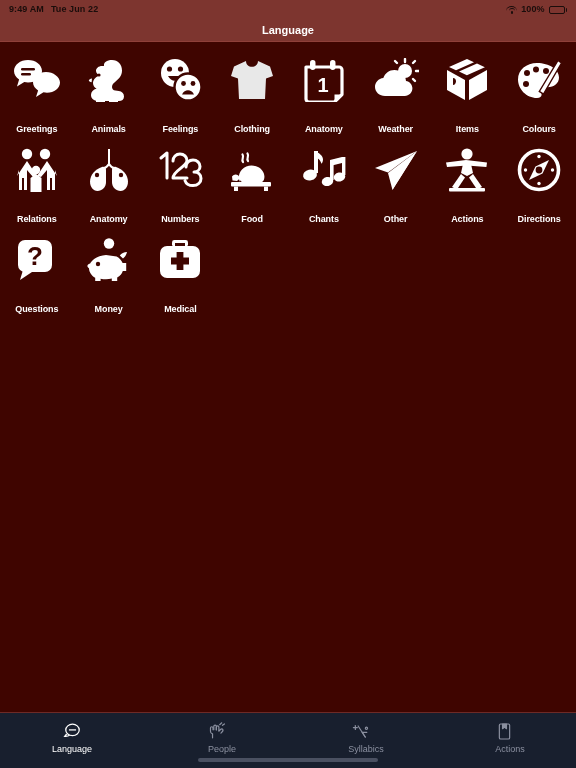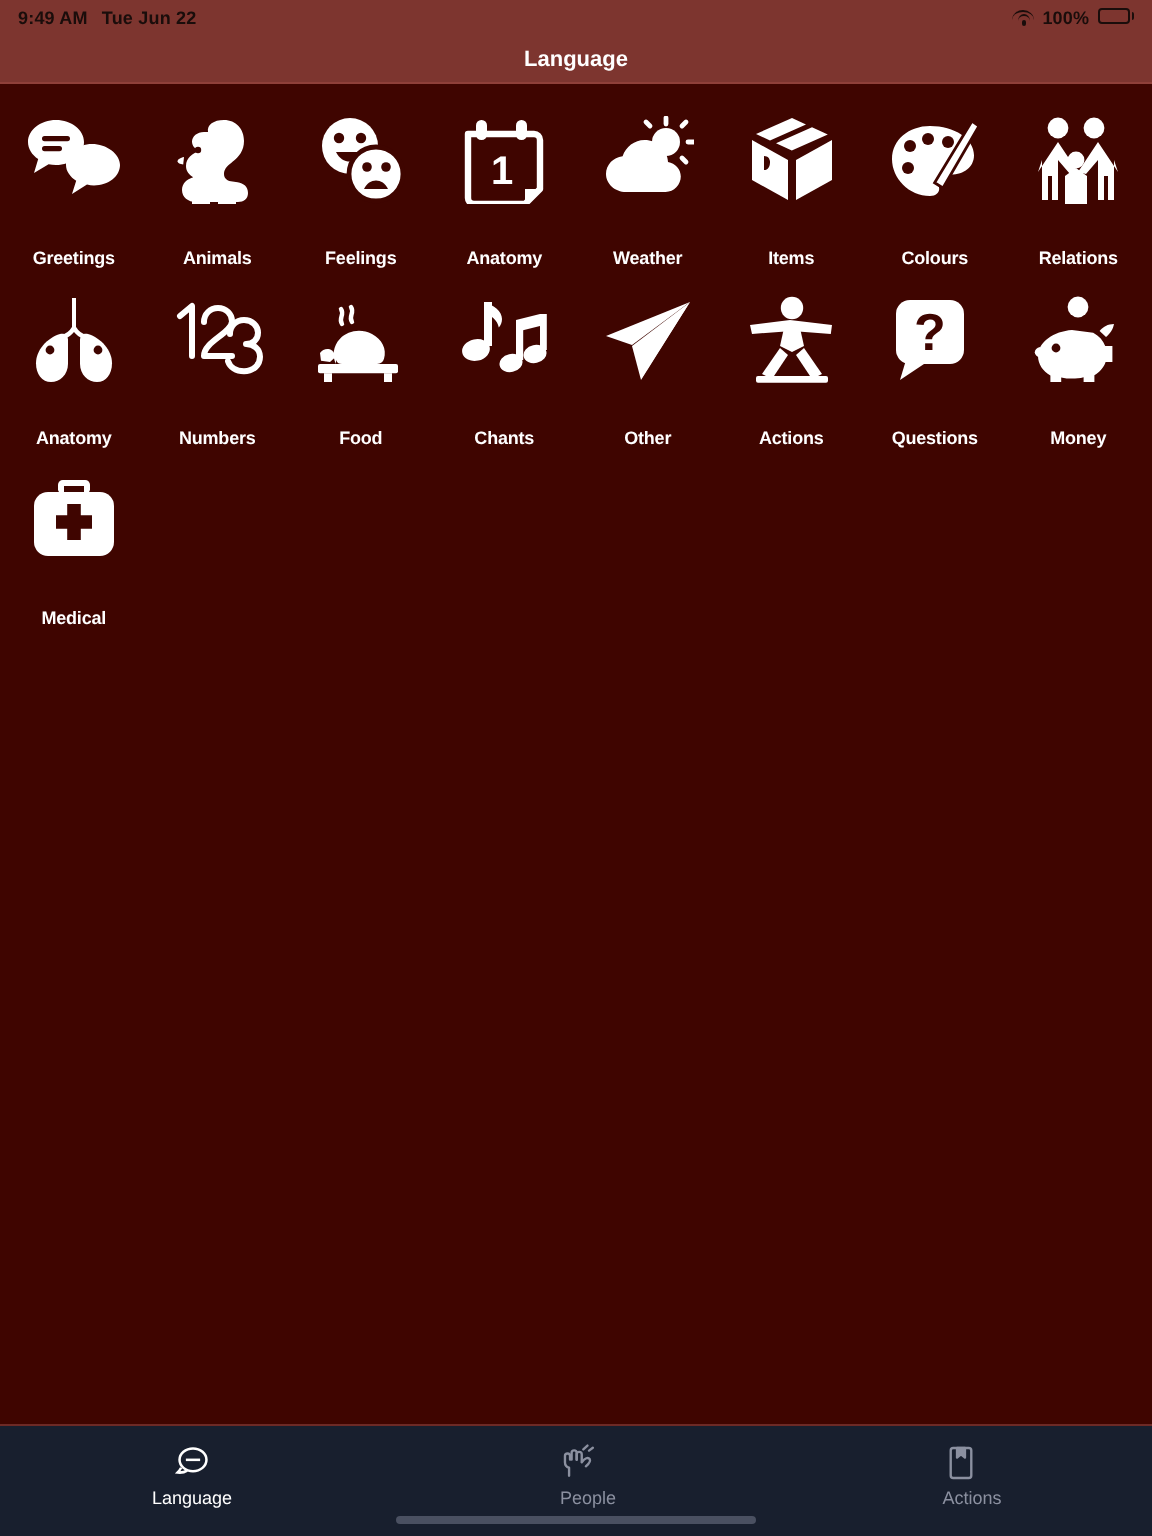--- a/index.html
+++ b/index.html
@@ -15,21 +15,21 @@
   .statusbar {
     position:absolute; top:0; left:0; width:576px; height:18px;
     background:#7d352f;
     display:flex; align-items:center; justify-content:space-between;
     padding:0 9px;
     color:#1a0d0b;
     font-size:9px; font-weight:bold;
     letter-spacing:.1px;
   }
   .sb-left { display:flex; align-items:center; gap:7px; }
-  .sb-right { display:flex; align-items:flex-start; gap:4px; }
+  .sb-right { display:flex; align-items:flex-end; gap:4px; }
   .wifi-ic { display:inline-block; width:11px; height:9px; position:relative; }
   .wifi-ic i { position:absolute; border:1.4px solid #1a0d0b; border-bottom:none;
                border-left:none; border-right:none; border-radius:50%/100% 100% 0 0; }
   .wifi-ic i:nth-child(1){ left:0; top:1px; width:11px; height:5px; }
   .wifi-ic i:nth-child(2){ left:2.4px; top:3px; width:6.2px; height:3.5px; }
   .wifi-dot { position:absolute; left:4.4px; top:6.4px; width:2.4px; height:2.4px;
               background:#1a0d0b; border-radius:50%; }
   .batt { display:inline-flex; align-items:center; }
   .batt-body { width:16px; height:8px; border:1px solid #1a0d0b; border-radius:2px; padding:1px; }
   .batt-fill { width:100%; height:100%; background:#1a0d0b; border-radius:1px; }
@@ -151,20 +151,28 @@
           <path d="M11 18c1.6 3.2 4 4.8 7 4.8s5.4-1.6 7-4.8z" fill="#3f0500"></path>
           <circle cx="31" cy="29" r="13.5" fill="#fff" stroke="#3f0500" stroke-width="2.4"></circle>
           <circle cx="26.5" cy="25.5" r="2.4" fill="#3f0500"></circle>
           <circle cx="36" cy="25.5" r="2.4" fill="#3f0500"></circle>
           <path d="M25 36.5c1.4-2.8 3.6-4.2 6-4.2s4.6 1.4 6 4.2z" fill="#3f0500"></path>
         </svg>
       </div>
       <div class="cap">Feelings</div>
     </div>
 
+    <div class="cell">
+      <div class="glyph">
+        <svg width="44" height="44" viewBox="0 0 44 44" fill="#e8e8e8">
+          <path d="M16 3 4 8.5 1 18l7 2.5L9 41h26l1-20.5 7-2.5-3-9.5L28 3c0 3.6-2.7 5.8-6 5.8S16 6.6 16 3z"></path>
+        </svg>
+      </div>
+      <div class="cap">Clothing</div>
+    </div>
 
     <div class="cell">
       <div class="glyph">
         <svg width="42" height="44" viewBox="0 0 42 44" fill="#fff">
           <rect x="7" y="2" width="5.5" height="10" rx="2.7"></rect>
           <rect x="27" y="2" width="5.5" height="10" rx="2.7"></rect>
           <path d="M3 9h33a3 3 0 0 1 3 3v24.5L31.5 44H6a3 3 0 0 1-3-3z" fill="none" stroke="#fff" stroke-width="3.2" stroke-linejoin="round"></path>
           <path d="M39 36.5 31.5 44v-7.5z"></path>
           <text x="20" y="34" font-size="20" font-weight="bold" font-family="Liberation Sans, sans-serif" text-anchor="middle" fill="#fff">1</text>
         </svg>
@@ -307,20 +315,36 @@
           <path d="M2 14.5 22 12l21 2.5-.6 4.5L23 17.5 3 19z"></path>
           <path d="M19 16h8l2 9-6 3-6-3z"></path>
           <path d="M17 26 8 39l5 2.5 8-12z"></path>
           <path d="M29 26l9 13-5 2.5-8-12z"></path>
           <rect x="5" y="40" width="36" height="3.4" rx="1"></rect>
         </svg>
       </div>
       <div class="cap">Actions</div>
     </div>
 
+    <div class="cell">
+      <div class="glyph">
+        <svg width="44" height="44" viewBox="0 0 44 44" fill="none">
+          <circle cx="22" cy="22" r="19.5" stroke="#fff" stroke-width="3.6"></circle>
+          <path d="M32 12 25.5 25.5 12 32l6.5-13.5z" fill="#fff"></path>
+          <circle cx="22" cy="22" r="3.4" fill="#3f0500"></circle>
+          <g fill="#fff">
+            <circle cx="22" cy="8.5" r="1.7"></circle>
+            <circle cx="35.5" cy="22" r="1.7"></circle>
+            <circle cx="22" cy="35.5" r="1.7"></circle>
+            <circle cx="8.5" cy="22" r="1.7"></circle>
+          </g>
+        </svg>
+      </div>
+      <div class="cap">Directions</div>
+    </div>
 
     <div class="cell">
       <div class="glyph">
         <svg width="44" height="44" viewBox="0 0 44 44" fill="#fff">
           <rect x="3" y="2" width="34" height="32" rx="7"></rect>
           <path d="M8 32l-3 10 12-8z"></path>
           <text x="20" y="27" font-size="26" font-weight="bold" font-family="Liberation Sans, sans-serif" text-anchor="middle" fill="#3f0500">?</text>
         </svg>
       </div>
       <div class="cap">Questions</div>
@@ -372,20 +396,32 @@
           <path d="M7 20v-5c-1.6-.4-2.6-1.8-2.6-3.4V7.6c0-.9.7-1.6 1.6-1.6s1.6.7 1.6 1.6v2.2"></path>
           <path d="M8.6 9.8V5.6c0-.9.7-1.6 1.6-1.6s1.6.7 1.6 1.6v4.2"></path>
           <path d="M11.8 10V6.6c0-.9.7-1.6 1.6-1.6s1.6.7 1.6 1.6V11"></path>
           <path d="M15 11.5c2-2.6 4-3.4 5-2 .8 1.2-.6 3-2.4 4.6"></path>
           <path d="M16 3.4 18.6 1M19.6 4.2 22 2.4"></path>
         </svg>
       </div>
       <div class="tlabel">People</div>
     </div>
 
+    <div class="tab inactive">
+      <div class="tglyph">
+        <svg width="19" height="19" viewBox="0 0 24 24" fill="none" stroke="#8b90a0" stroke-width="1.5" stroke-linecap="round" stroke-linejoin="round">
+          <path d="M3 7h5"></path>
+          <path d="M5.5 4.5v5"></path>
+          <path d="M9 5 18 19"></path>
+          <path d="M18 19 14 13h6"></path>
+          <path d="M19.5 6.5a1.4 1.4 0 1 0 0 2.8 1.4 1.4 0 1 0 0-2.8z"></path>
+        </svg>
+      </div>
+      <div class="tlabel">Syllabics</div>
+    </div>
 
     <div class="tab inactive">
       <div class="tglyph">
         <svg width="19" height="19" viewBox="0 0 24 24" fill="none" stroke="#8b90a0" stroke-width="1.5" stroke-linejoin="round">
           <rect x="5.5" y="2.5" width="13" height="19" rx="1.6"></rect>
           <path d="M9.5 2.5h5v6l-2.5-2-2.5 2z" fill="#8b90a0"></path>
         </svg>
       </div>
       <div class="tlabel">Actions</div>
     </div>

